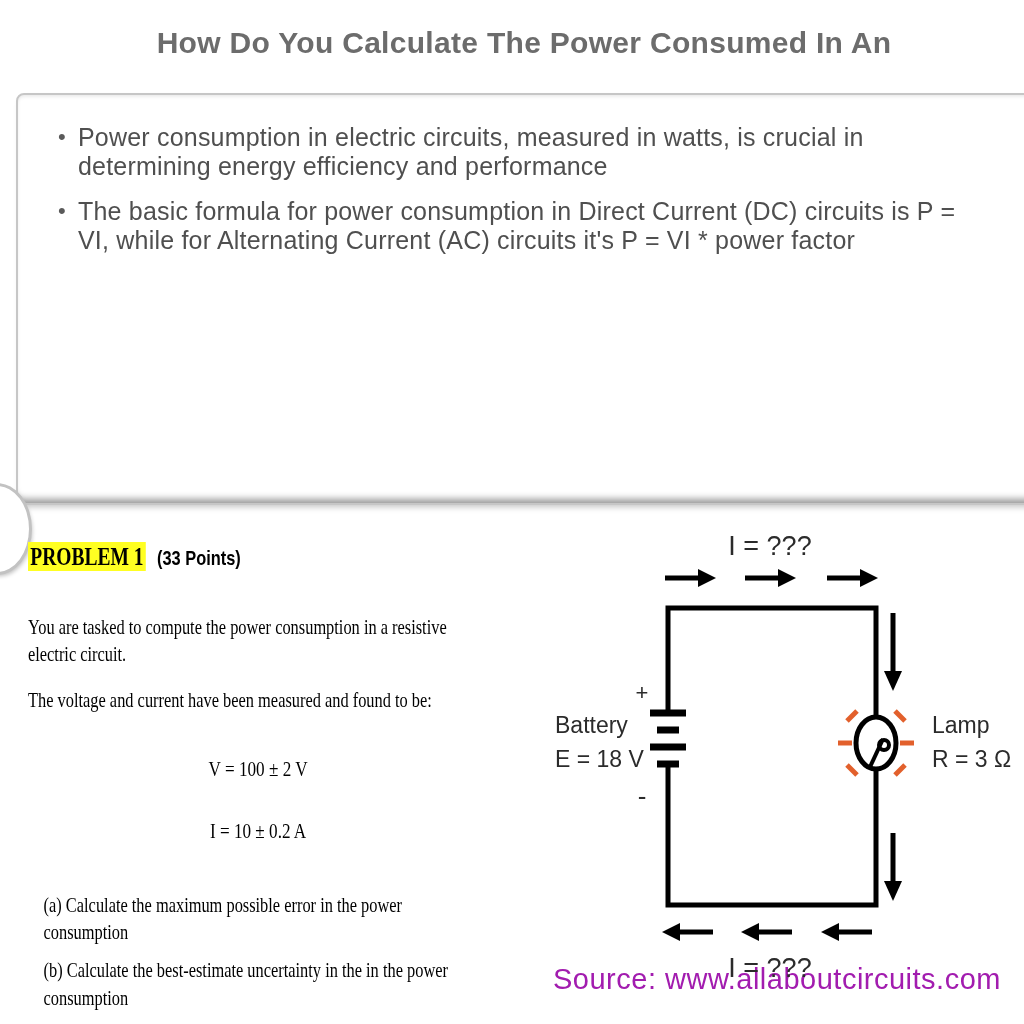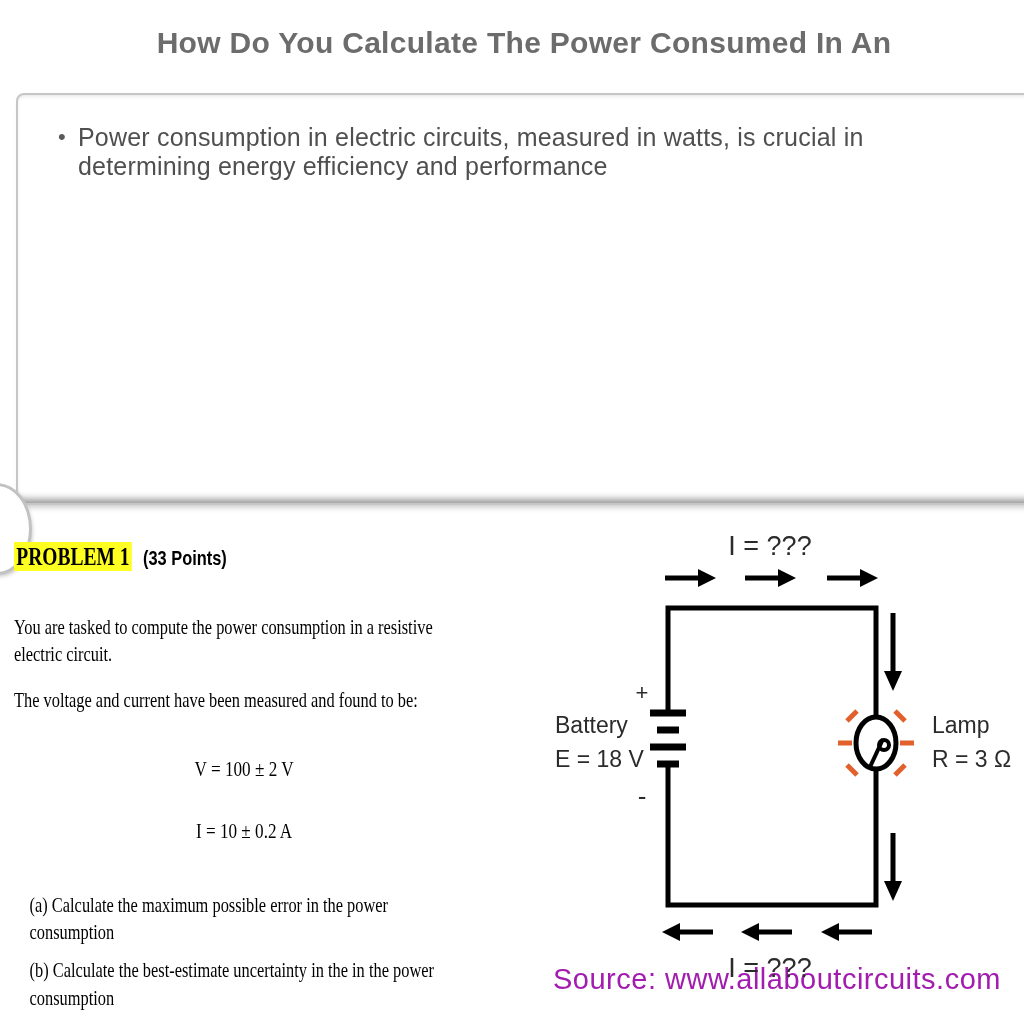--- a/index.html
+++ b/index.html
@@ -37,21 +37,21 @@
   }
   ul.bullets li { position:relative; padding-left:24px; margin-bottom:15px; max-width:915px; }
   ul.bullets li:nth-child(2) { margin-bottom:24px; }
   ul.bullets li::before {
     content:"\2022"; position:absolute; left:4px; top:1px;
     font-size:22px; color:#5a5a5a;
   }
 
   
   .problem {
-    position:absolute; left:14px; top:542px; width:470px;
+    position:absolute; left:28px; top:542px; width:470px;
     font-family:"Liberation Serif", serif; color:#000000;
   }
   .condense { transform:scaleX(0.78); transform-origin:0 0; width:590px; }
   .problem-header { margin:0 0 42px 0; font-size:25px; line-height:1.2; }
   .problem-title  { background:#ffff22; font-weight:700; padding:1px 3px; }
   .problem-points {
     font-family:"Liberation Sans", sans-serif; font-weight:700;
     font-size:21px; margin-left:8px;
   }
   .problem-line { font-size:21px; line-height:1.3; margin:0 0 18px 0; }
@@ -74,20 +74,21 @@
 <div class="page">
 
   <div class="title">
     <div>How Do You Calculate The Power Consumed In An</div>
   </div>
 
   <div class="bubble">
     <div class="bubble-tail"></div>
     <ul class="bullets">
       <li>Power consumption in electric circuits, measured in watts, is crucial in determining energy efficiency and performance</li>
+      <li>The basic formula for power consumption in Direct Current (DC) circuits is P = VI, while for Alternating Current (AC) circuits it's P = VI * power factor</li>
     </ul>
   </div>
 
   <div class="problem">
     <div class="condense">
       <div class="problem-header">
         <span class="problem-title">PROBLEM 1</span>
         <span class="problem-points">(33 Points)</span>
       </div>
       <p class="problem-line">You are tasked to compute the power consumption in a resistive electric circuit.</p>

